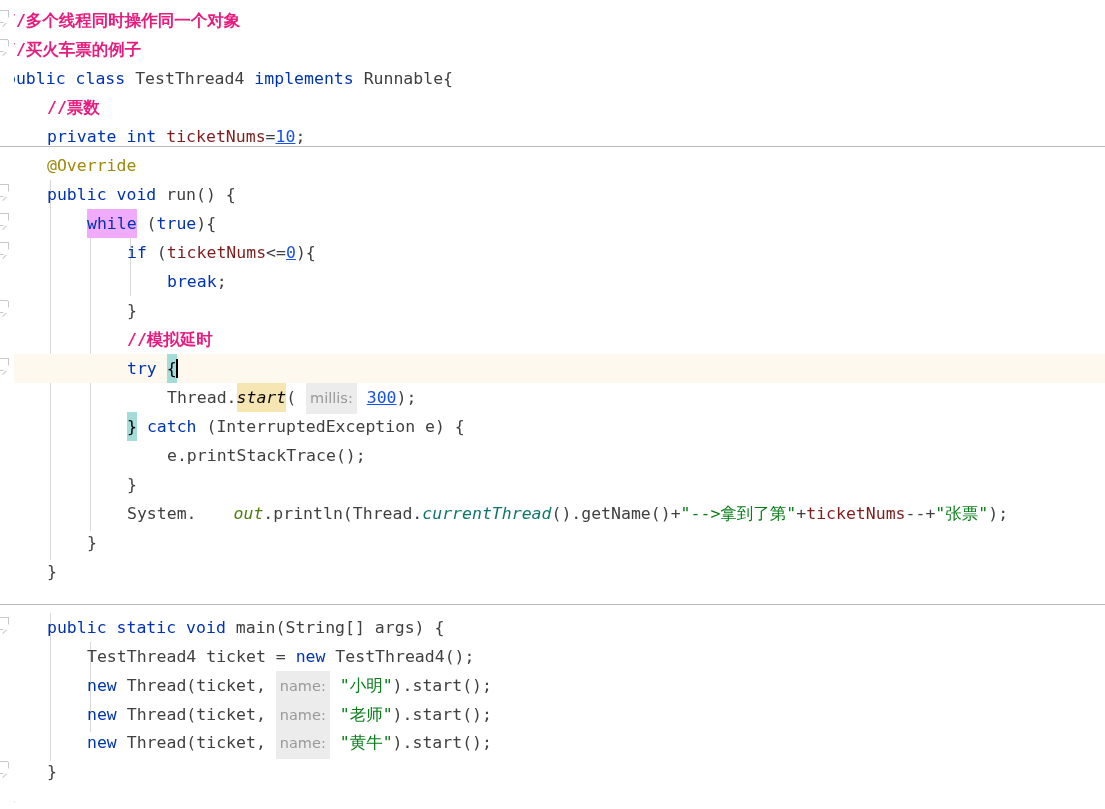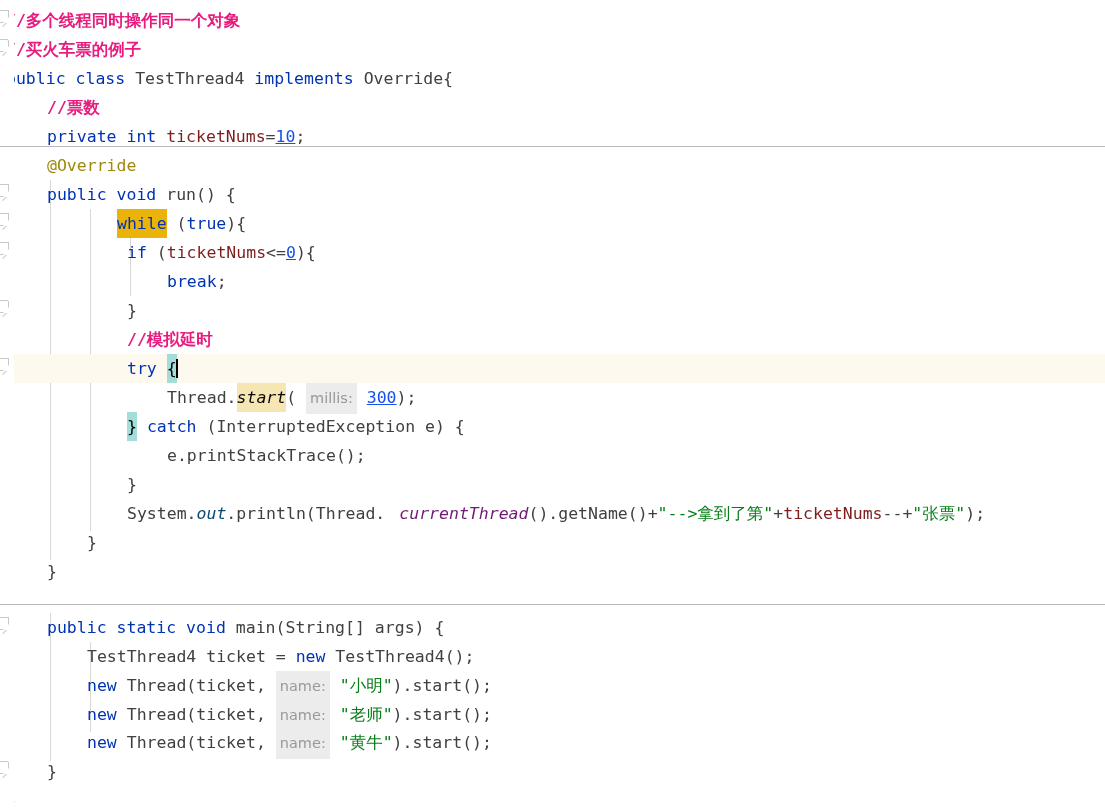--- a/index.html
+++ b/index.html
@@ -112,26 +112,26 @@
     z-index: 1;
   }
 
   
   .kw      { color: #0033b3; }                 
   .pln     { color: #404040; }                 
   .cmt     { color: #e81c7f; font-weight: bold; }  
   .num     { color: #1750eb; text-decoration: underline; }                 
   .str     { color: #067d17; }                 
   .fld     { color: #7f1d1d; }                 
-  .stfld   { color: #0c4a6e; font-style: italic; }  
+  .stfld   { color: #4d7c0f; font-style: italic; margin-left: 37px; }  
   .anno    { color: #9e880d; }                 
-  .mthi    { font-style: italic; color: #701a75; margin-left: 14px; }  
-
-  
-  .hl-tan  { background: #eab308; margin-left: 30px; }
+  .mthi    { font-style: italic; color: #0f766e; }  
+
+  
+  .hl-tan  { background: #f0abfc; }
   
   .hl-tan-i { background: #f6e6b4; font-style: italic; color: #080808; }
   
   .hl-brace { background: #a3dcd8; }
 
   
   .hint {
     background: #ececec;
     color: #999999;
     border-radius: 0;
@@ -171,21 +171,21 @@
       <div class="guide" style="left: 50px; top: 180px; height: 380px;"></div>
       <div class="guide" style="left: 90px; top: 209px; height: 322px;"></div>
       <div class="guide" style="left: 130px; top: 238px; height: 58px;"></div>
       <div class="guide" style="left: 50px; top: 613px; height: 148px;"></div>
       <div class="guide" style="left: 90px; top: 642px; height: 90px;"></div>
     </div>
 
   <div id="code">
       <div class="line" style="top: 6px; padding-left: 6px;"><span class="txt cmt">//多个线程同时操作同一个对象</span></div>
       <div class="line" style="top: 35px; padding-left: 6px;"><span class="txt cmt">//买火车票的例子</span></div>
-      <div class="line" style="top: 64px; padding-left: 6px;"><span class="txt kw">public</span><span class="txt pln"> </span><span class="txt kw">class</span><span class="txt pln"> TestThread4 </span><span class="txt kw">implements</span><span class="txt pln"> Override{</span></div>
+      <div class="line" style="top: 64px; padding-left: 6px;"><span class="txt kw">public</span><span class="txt pln"> </span><span class="txt kw">class</span><span class="txt pln"> TestThread4 </span><span class="txt kw">implements</span><span class="txt pln"> Runnable{</span></div>
       <div class="line" style="top: 93px; padding-left: 47px;"><span class="txt cmt">//票数</span></div>
       <div class="line" style="top: 122px; padding-left: 47px;"><span class="txt kw">private</span><span class="txt pln"> </span><span class="txt kw">int</span><span class="txt pln"> </span><span class="txt fld">ticketNums</span><span class="txt pln">=</span><span class="txt num">10</span><span class="txt pln">;</span></div>
       <div class="line" style="top: 151px; padding-left: 47px;"><span class="txt anno">@Override</span></div>
       <div class="line" style="top: 180px; padding-left: 47px;"><span class="txt kw">public</span><span class="txt pln"> </span><span class="txt kw">void</span><span class="txt pln"> run() {</span></div>
       <div class="line" style="top: 209px; padding-left: 87px;"><span class="txt hl-tan kw">while</span><span class="txt pln"> (</span><span class="txt kw">true</span><span class="txt pln">){</span></div>
       <div class="line" style="top: 238px; padding-left: 127px;"><span class="txt kw">if</span><span class="txt pln"> (</span><span class="txt fld">ticketNums</span><span class="txt pln">&lt;=</span><span class="txt num">0</span><span class="txt pln">){</span></div>
       <div class="line" style="top: 267px; padding-left: 167px;"><span class="txt kw">break</span><span class="txt pln">;</span></div>
       <div class="line" style="top: 296px; padding-left: 127px;"><span class="txt pln">}</span></div>
       <div class="line" style="top: 325px; padding-left: 127px;"><span class="txt cmt">//模拟延时</span></div>
       <div class="line current" style="top: 354px; padding-left: 127px;"><span class="txt kw">try</span><span class="txt pln"> </span><span class="txt hl-brace">{</span><span class="caret"></span></div>

